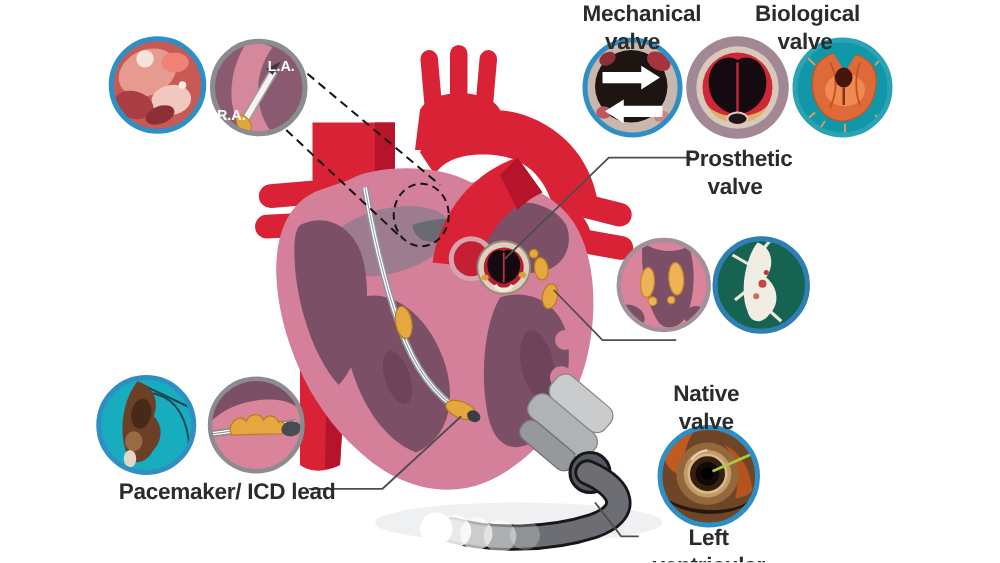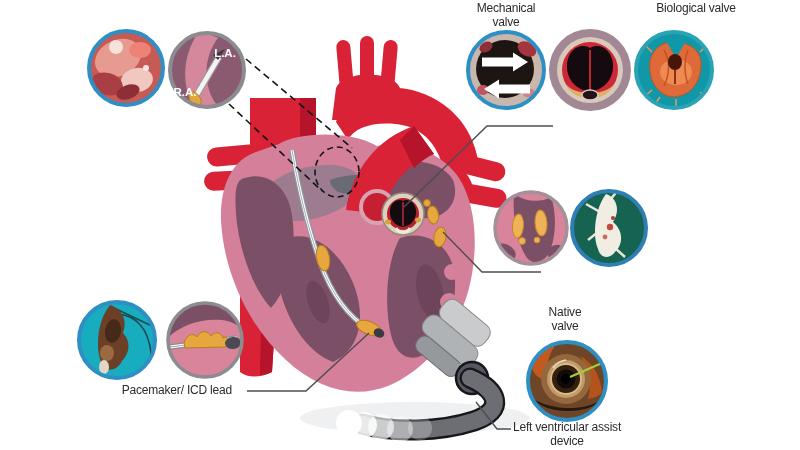--- a/index.html
+++ b/index.html
@@ -1,18 +1,18 @@
 <!DOCTYPE html>
 <html><head>
 <meta charset="utf-8">
 <style>
   html,body{margin:0;padding:0;background:#ffffff;}
   .stage{position:relative;width:800px;height:450px;background:#ffffff;overflow:hidden;
          font-family:"Liberation Sans", sans-serif;}
-  .lbl{position:absolute;color:#2b2b2b;font-size:12px;font-weight:400;
+  .lbl{position:absolute;color:#2b2b2b;font-size:18px;font-weight:700;
        line-height:1.2;text-align:center;letter-spacing:-0.2px;}
   .nowrap{white-space:nowrap;}
   svg{position:absolute;left:0;top:0;}
 </style>
 </head>
 <body>
 
 <div class="stage">
 
 <svg width="800" height="450" viewBox="0 0 800 450">
@@ -297,22 +297,23 @@
       <path d="M 553,368 A 19 19 0 0 1 566,360" stroke="#e8d9c0" stroke-width="1.5" fill="none"></path>
       <line x1="570" y1="377" x2="602" y2="363" stroke="#a6ce39" stroke-width="2.2"></line>
     </g>
     <circle cx="567" cy="381" r="39" fill="none" stroke="#2e8fc4" stroke-width="4"></circle>
   </g>
 </svg>
 
 
 <div class="lbl" style="left:466px;top:1px;width:80px;">Mechanical valve</div>
 
-<div class="lbl" style="left:656px;top:1px;width:80px;">Biological valve</div>
-
+<div class="lbl" style="left:604px;top:1px;width:80px;">Biological valve</div>
+
+<div class="lbl" style="left:548px;top:117px;width:80px;">Prosthetic valve</div>
 
 <div class="lbl" style="left:535px;top:265px;width:60px;margin-top:40px;">Native valve</div>
 
-<div class="lbl nowrap" style="left:82px;top:383px;width:150px;text-align:right;">Pacemaker/ ICD lead</div>
+<div class="lbl nowrap" style="left:95px;top:383px;width:150px;text-align:right;">Pacemaker/ ICD lead</div>
 
 <div class="lbl" style="left:512px;top:420px;width:110px;">Left ventricular assist device</div>
 
 </div>
 
 </body></html>

